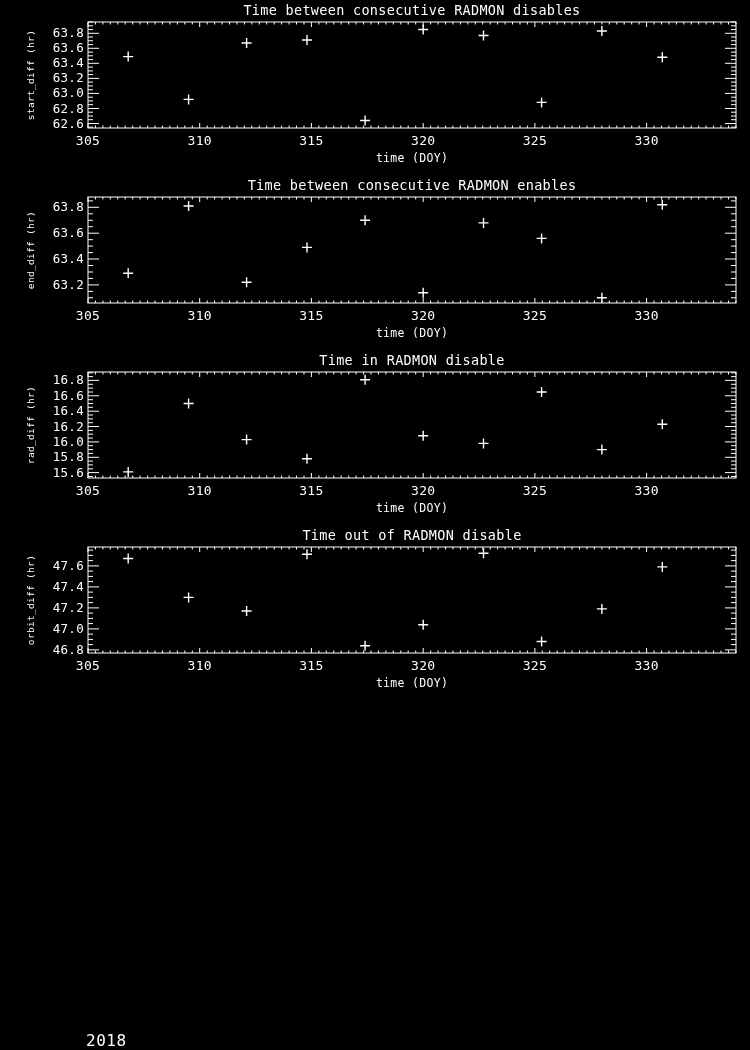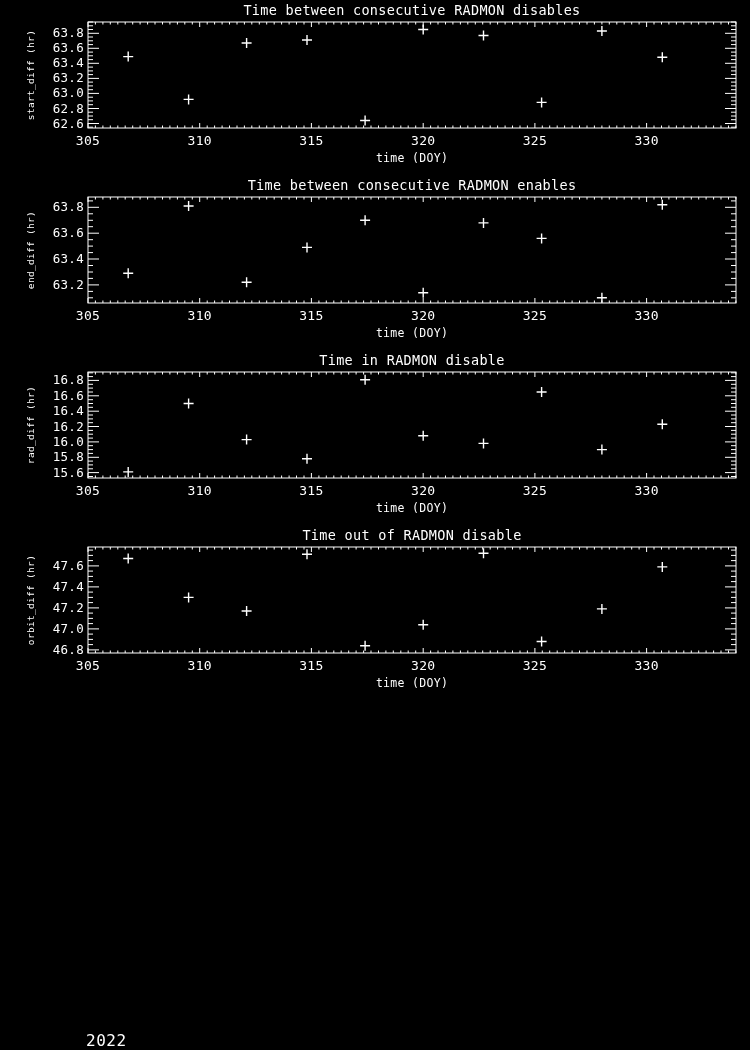--- a/index.html
+++ b/index.html
@@ -118,14 +118,14 @@
         <text x="84" y="128.9" font-size="12.5" text-anchor="end">46.8</text>
         <text x="84" y="107.9" font-size="12.5" text-anchor="end">47.0</text>
         <text x="84" y="86.9" font-size="12.5" text-anchor="end">47.2</text>
         <text x="84" y="65.9" font-size="12.5" text-anchor="end">47.4</text>
         <text x="84" y="44.9" font-size="12.5" text-anchor="end">47.6</text>
         <text x="412" y="15" font-size="13.5" text-anchor="middle">Time out of RADMON disable</text>
         <text x="412" y="162" font-size="11.5" text-anchor="middle">time (DOY)</text>
         <text x="34" y="75" font-size="9.5" text-anchor="middle" transform="rotate(-90 34 75)">orbit_diff (hr)</text>
         <path d="M128.2 33.5m-5 0h10M128.2 33.5m0 -5v10M188.6 72.4m-5 0h10M188.6 72.4m0 -5v10M246.6 86.0m-5 0h10M246.6 86.0m0 -5v10M307 29.3m-5 0h10M307.0 29.3m0 -5v10M365.1 120.7m-5 0h10M365.1 120.7m0 -5v10M423.2 99.7m-5 0h10M423.2 99.7m0 -5v10M483.5 28.3m-5 0h10M483.5 28.3m0 -5v10M541.6 116.5m-5 0h10M541.6 116.5m0 -5v10M601.9 83.9m-5 0h10M601.9 83.9m0 -5v10M662.3 41.9m-5 0h10M662.3 41.9m0 -5v10" stroke="#ffffff" stroke-width="1.4" fill="none"></path>
       </svg></div>
-  <div class="footer-year">2022</div>
+  <div class="footer-year">2018</div>
 </div>
 
 </body></html>

